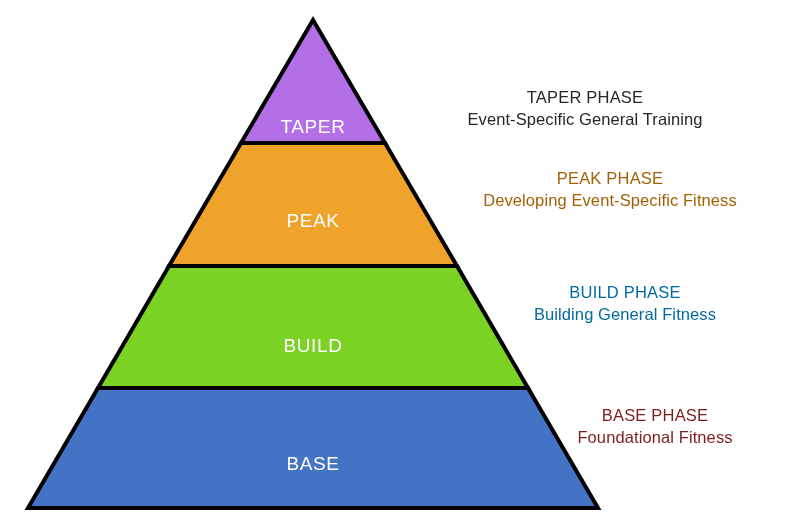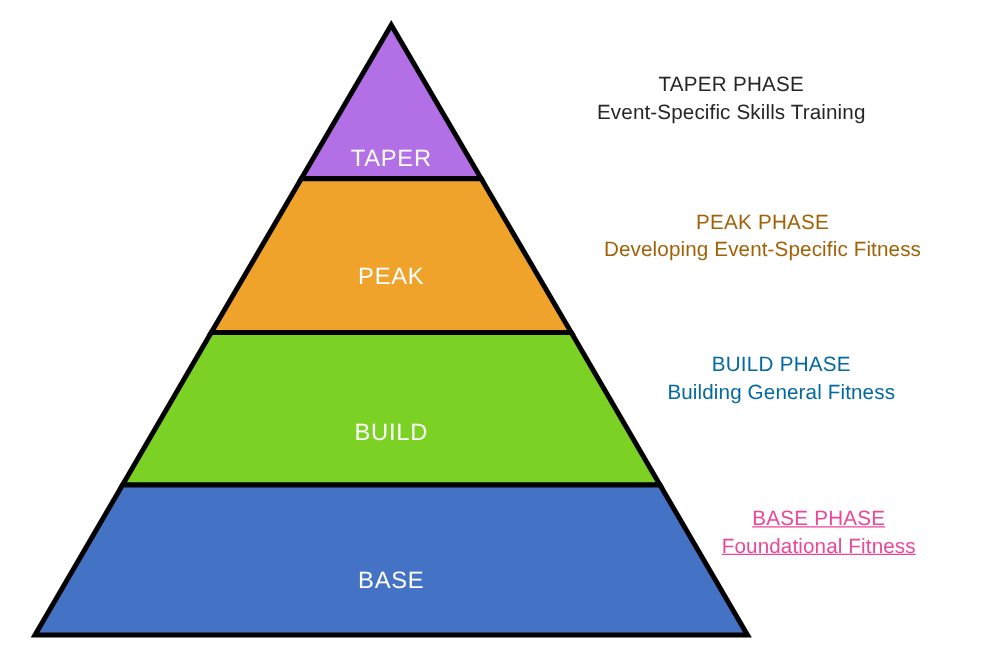--- a/index.html
+++ b/index.html
@@ -80,33 +80,33 @@
     <polygon class="band-shape" id="shape-peak" points="241,143 385,143 457,266 169,266" fill="#F0A32A" stroke="#000000"></polygon>
     <text class="band-caption" x="313" y="222" fill="#FFFFFF">PEAK</text>
 
     <polygon class="band-shape" id="shape-build" points="169,266 457,266 528,388 98,388" fill="#7BD124" stroke="#000000"></polygon>
     <text class="band-caption" x="313" y="347" fill="#FFFFFF">BUILD</text>
 
     <polygon class="band-shape" id="shape-base" points="98,388 528,388 598,508 28,508" fill="#4472C4" stroke="#000000"></polygon>
     <text class="band-caption" x="313" y="465" fill="#FFFFFF">BASE</text>
   </svg>
 
-  <div class="side-label" id="label-taper" style="color: rgb(38, 38, 38);">
+  <div class="side-label" id="label-taper" style="color: rgb(38, 38, 38); margin-top: 29px;">
     <div class="side-title">TAPER PHASE</div>
-    <div class="side-subtitle">Event-Specific Skills Training</div>
+    <div class="side-subtitle">Event-Specific General Training</div>
   </div>
 
   <div class="side-label" id="label-peak" style="color: #a16207;">
     <div class="side-title">PEAK PHASE</div>
     <div class="side-subtitle">Developing Event-Specific Fitness</div>
   </div>
 
   <div class="side-label" id="label-build" style="color: #0369a1;">
     <div class="side-title">BUILD PHASE</div>
     <div class="side-subtitle">Building General Fitness</div>
   </div>
 
-  <div class="side-label" id="label-base" style="color: #ec4899; text-decoration: underline;">
+  <div class="side-label" id="label-base" style="color: #7f1d1d;">
     <div class="side-title">BASE PHASE</div>
     <div class="side-subtitle">Foundational Fitness</div>
   </div>
 
 </div>
 
 </body></html>

